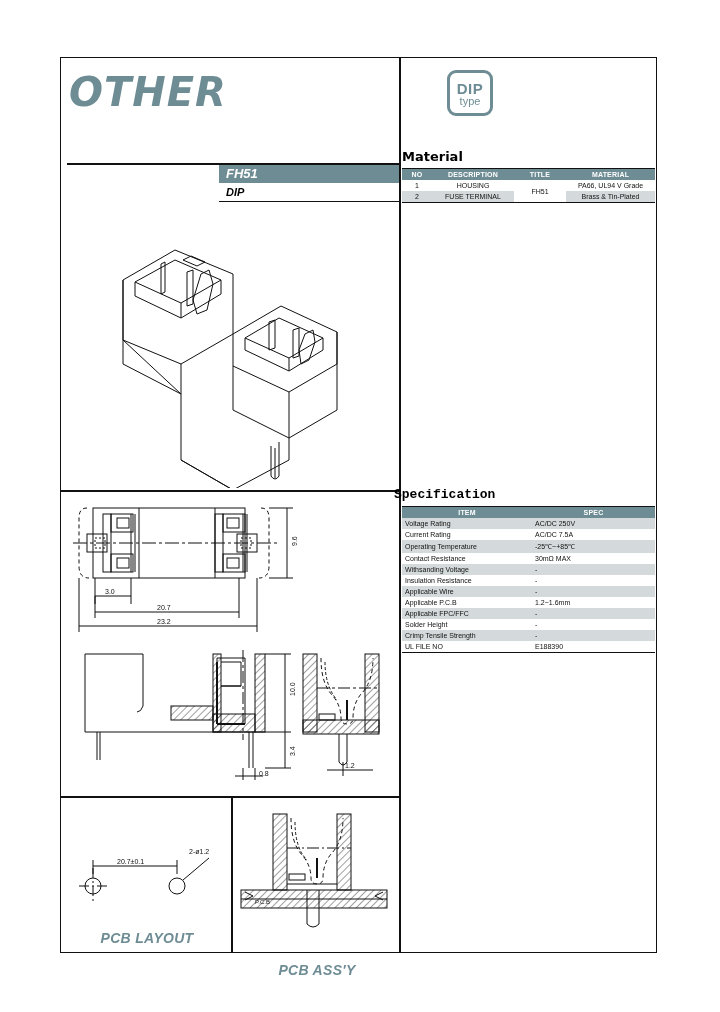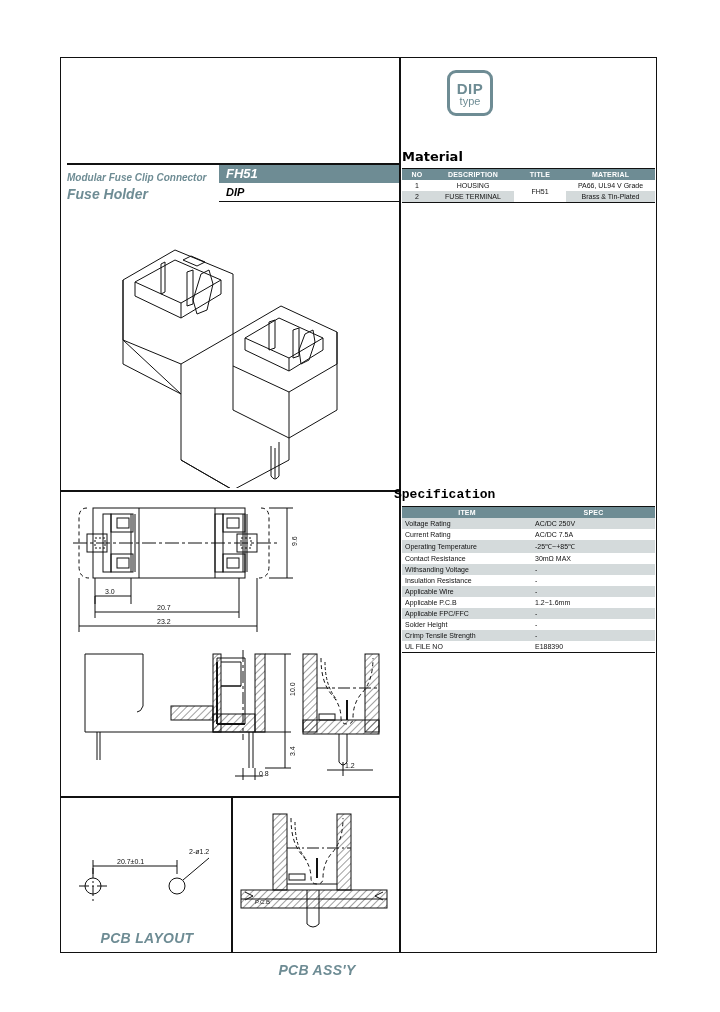--- a/index.html
+++ b/index.html
@@ -206,34 +206,31 @@
   svg text {
     font-family: "Liberation Sans", sans-serif;
     fill: #111111;
   }
 </style>
 </head>
 <body>
 
 <div id="page-frame">
 
+  <div id="brand-title">OTHER</div>
 
   <div id="dip-logo">
     <div class="dip-main">DIP</div>
     <div class="dip-sub">type</div>
   </div>
 
   <div id="title-block">
     <div class="rule"></div>
   </div>
 
-  <div id="title-left">
-    <div class="series-name">Modular Fuse Clip Connector</div>
-    <div class="product-name">Fuse Holder</div>
-  </div>
 
   <div id="title-right">
     <div class="part-bar">FH51</div>
     <div class="spec-line">DIP</div>
   </div>
 
   <div class="vdiv" style="left:338px; top:0px; height:894px;"></div>
 
   <div class="hdiv" style="left:0px; top:738px; width:338px;"></div>
 

